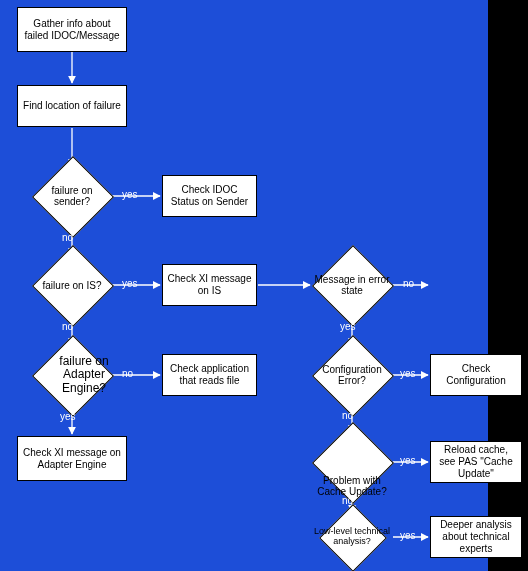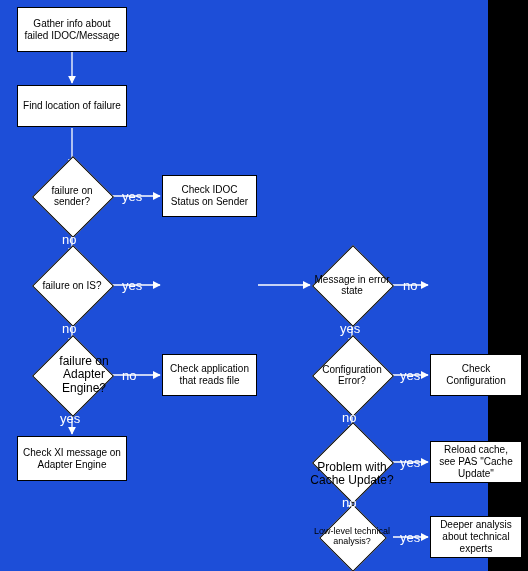--- a/index.html
+++ b/index.html
@@ -39,21 +39,21 @@
     display: flex;
     align-items: center;
     justify-content: center;
     text-align: center;
     line-height: 1.1;
     pointer-events: none;
   }
   .edge-label {
     position: absolute;
     color: #fff;
-    font-size: 13px;
+    font-size: 10px;
     text-align: center;
   }
   svg.arrows {
     position: absolute;
     left: 0;
     top: 0;
     width: 528px;
     height: 571px;
     pointer-events: none;
   }
@@ -111,20 +111,23 @@
   <div class="box" style="left:17px; top:85px; width:110px; height:42px;">
       <span>Find location of failure</span>
     </div>
   <div class="box" style="left:17px; top:436px; width:110px; height:45px;">
       <span>Check XI message on Adapter Engine</span>
     </div>
 
   <div class="box" style="left:162px; top:175px; width:95px; height:42px;">
       <span>Check IDOC Status on Sender</span>
     </div>
+  <div class="box" style="left:162px; top:264px; width:95px; height:42px;">
+      <span>Check XI message on IS</span>
+    </div>
   <div class="box" style="left:162px; top:354px; width:95px; height:42px;">
       <span>Check application that reads file</span>
     </div>
 
   <div class="box" style="left:430px; top:354px; width:92px; height:42px;">
       <span>Check Configuration</span>
     </div>
   <div class="box" style="left:430px; top:441px; width:92px; height:42px;">
       <span>Reload cache, see PAS "Cache Update"</span>
     </div>
@@ -141,21 +144,21 @@
   <div class="diamond" style="left:44px; top:347px; width:56px; height:56px;"></div>
   <div class="diamond-label" style="left:42px; top:357px; width:84px; height:36px; font-size:12px;">failure on Adapter Engine?</div>
 
   <div class="diamond" style="left:324px; top:257px; width:56px; height:56px;"></div>
   <div class="diamond-label" style="left:312px; top:267px; width:80px; height:36px;">Message in error state</div>
 
   <div class="diamond" style="left:324px; top:347px; width:56px; height:56px;"></div>
   <div class="diamond-label" style="left:312px; top:357px; width:80px; height:36px;">Configuration Error?</div>
 
   <div class="diamond" style="left:324px; top:434px; width:56px; height:56px;"></div>
-  <div class="diamond-label" style="left:310px; top:456px; width:84px; height:36px; font-size:12px;">Problem with Cache Update?</div>
+  <div class="diamond-label" style="left:310px; top:468px; width:84px; height:36px; font-size:10px;">Problem with Cache Update?</div>
 
   <div class="diamond" style="left:329px; top:514px; width:46px; height:46px;"></div>
   <div class="diamond-label" style="left:312px; top:518px; width:80px; height:38px; font-size:9px;">Low-level technical analysis?</div>
 
   <div class="edge-label" style="left:122px; top:189px;">yes</div>
   <div class="edge-label" style="left:62px; top:232px;">no</div>
   <div class="edge-label" style="left:122px; top:278px;">yes</div>
   <div class="edge-label" style="left:62px; top:321px;">no</div>
   <div class="edge-label" style="left:122px; top:368px;">no</div>
   <div class="edge-label" style="left:60px; top:411px;">yes</div>

